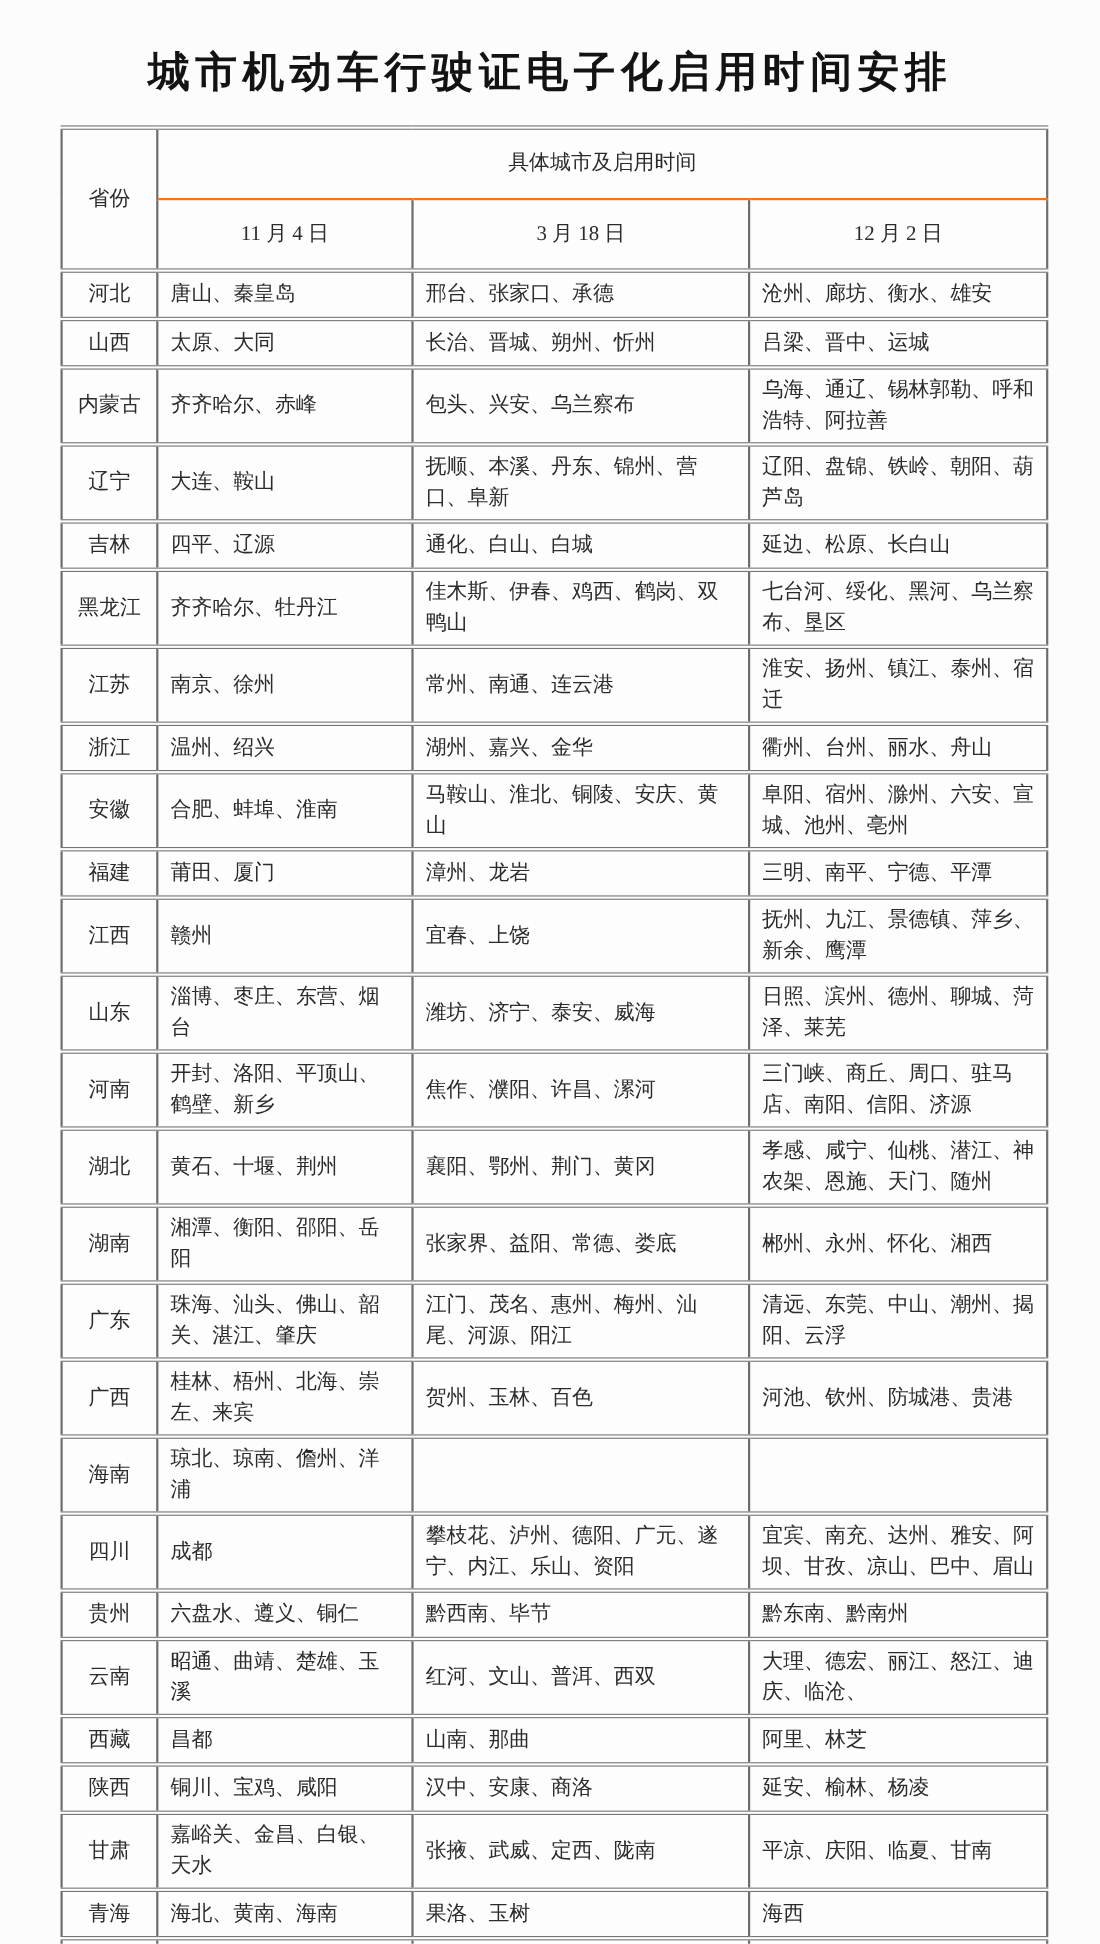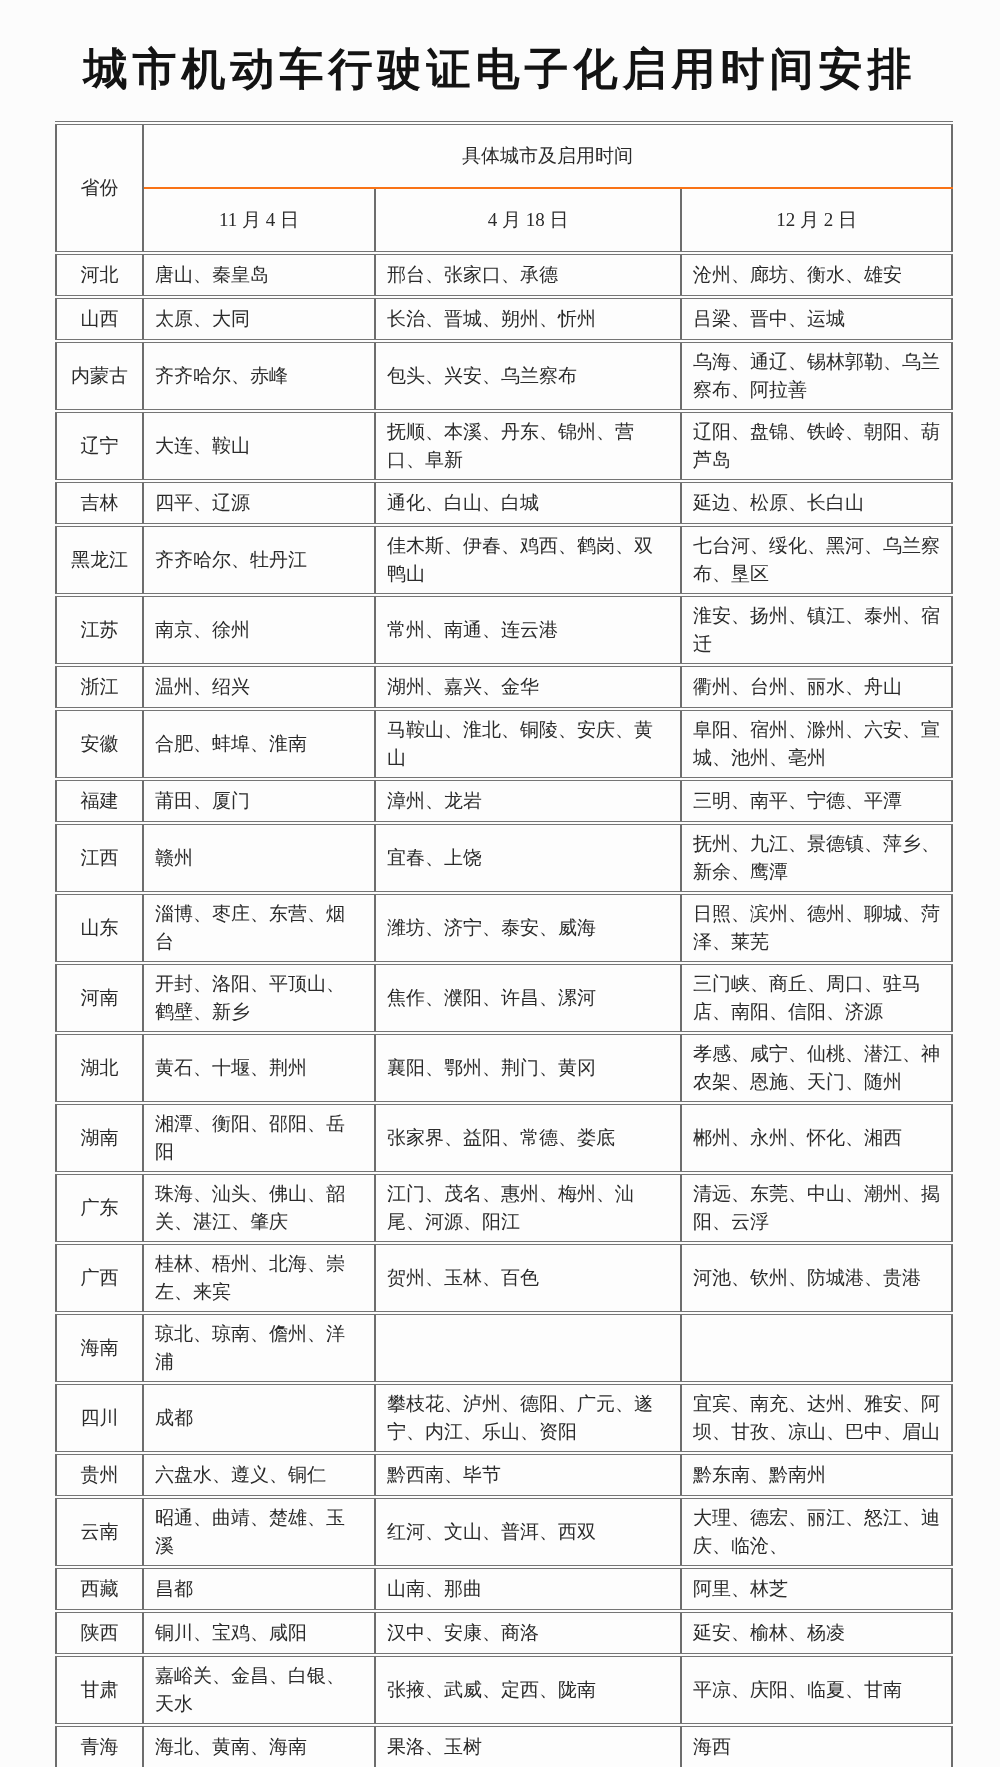--- a/index.html
+++ b/index.html
@@ -16,21 +16,21 @@
   }
   .page {
     width: 1000px;
     height: 1767px;
     position: relative;
   }
   h1.doc-title {
     margin: 0;
     padding-top: 44px;
     text-align: center;
-    font-size: 44px;
+    font-size: 38px;
     font-weight: bold;
     letter-spacing: 5px;
     color: #131313;
     line-height: 1.2;
   }
   table.schedule {
     border-collapse: collapse;
     table-layout: fixed;
     width: 896px;
     margin: 24px 0 0 55px;
@@ -84,42 +84,42 @@
       <col class="c-d2">
       <col class="c-d3">
     </colgroup>
     <thead>
       <tr>
         <th rowspan="2">省份</th>
         <th colspan="3">具体城市及启用时间</th>
       </tr>
       <tr class="date-row">
         <th>11 月 4 日</th>
-        <th>4 月 18 日</th>
+        <th>3 月 18 日</th>
         <th>12 月 2 日</th>
       </tr>
     </thead>
     <tbody id="rows">
         <tr>
           <td class="prov">河北</td>
           <td class="cities">唐山、秦皇岛</td>
           <td class="cities">邢台、张家口、承德</td>
           <td class="cities">沧州、廊坊、衡水、雄安</td>
         </tr>
         <tr>
           <td class="prov">山西</td>
           <td class="cities">太原、大同</td>
           <td class="cities">长治、晋城、朔州、忻州</td>
           <td class="cities">吕梁、晋中、运城</td>
         </tr>
         <tr>
           <td class="prov">内蒙古</td>
           <td class="cities">齐齐哈尔、赤峰</td>
           <td class="cities">包头、兴安、乌兰察布</td>
-          <td class="cities">乌海、通辽、锡林郭勒、乌兰察布、阿拉善</td>
+          <td class="cities">乌海、通辽、锡林郭勒、呼和浩特、阿拉善</td>
         </tr>
         <tr>
           <td class="prov">辽宁</td>
           <td class="cities">大连、鞍山</td>
           <td class="cities">抚顺、本溪、丹东、锦州、营口、阜新</td>
           <td class="cities">辽阳、盘锦、铁岭、朝阳、葫芦岛</td>
         </tr>
         <tr>
           <td class="prov">吉林</td>
           <td class="cities">四平、辽源</td>

